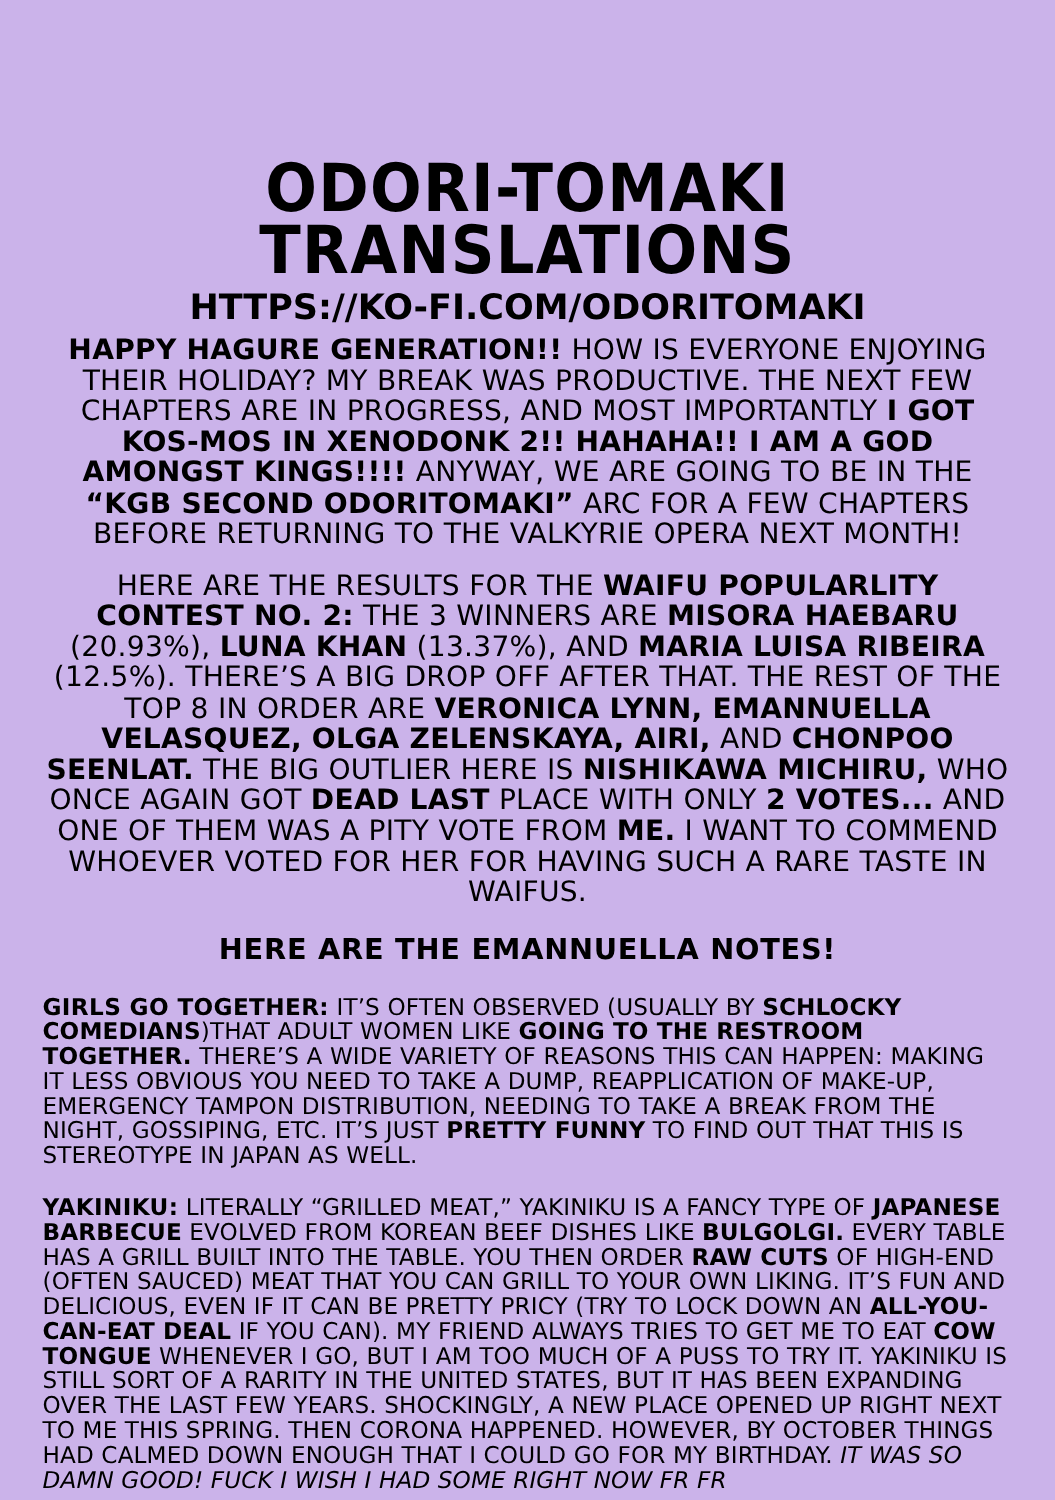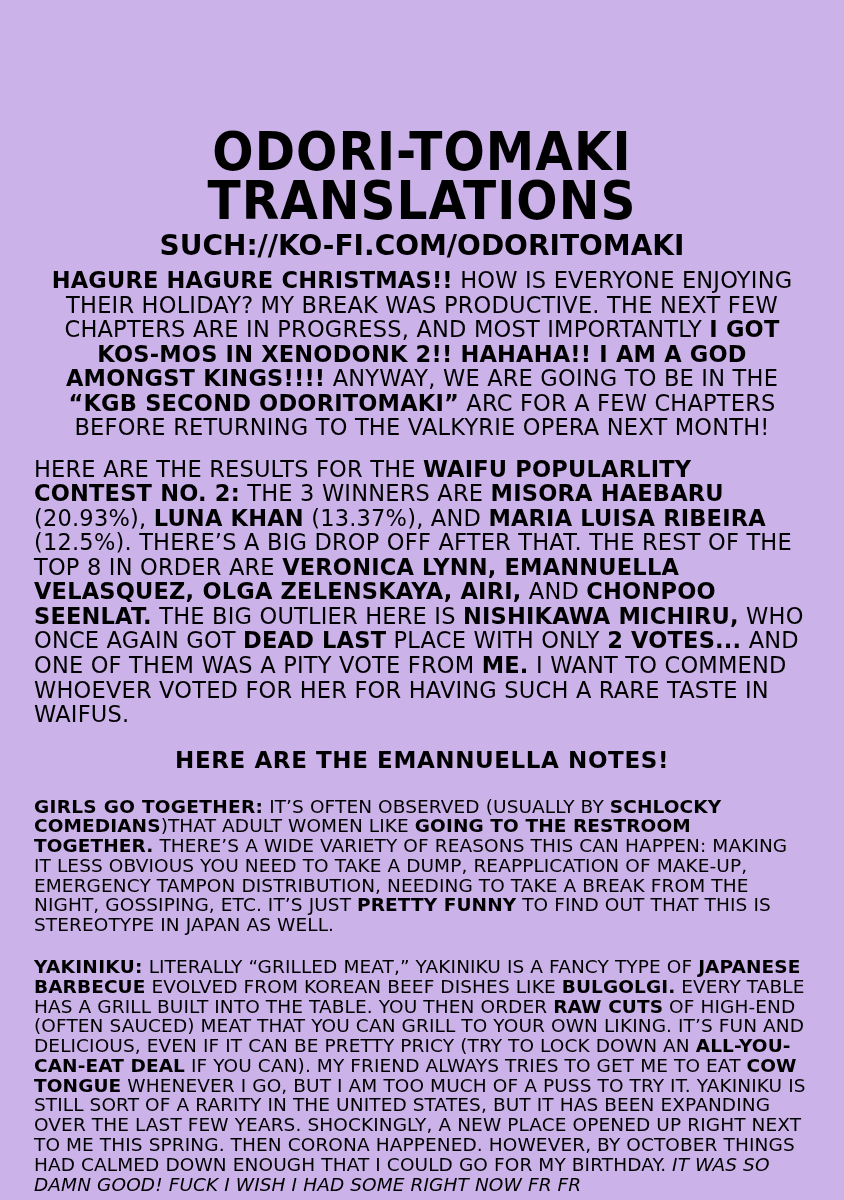--- a/index.html
+++ b/index.html
@@ -41,20 +41,21 @@
   }
   .intro {
     margin-top: 10px;
     text-align: center;
     font-size: 22.5px;
     line-height: 1.09;
     letter-spacing: 0.2px;
   }
   .contest {
     margin-top: 17px;
+    text-align: center;
     font-size: 22.5px;
     line-height: 1.09;
     letter-spacing: 0.2px;
   }
   .notes-heading {
     margin-top: 20px;
     text-align: center;
     font-size: 23px;
     font-weight: bold;
     letter-spacing: 0.6px;
@@ -81,24 +82,24 @@
   }
 </style>
 </head>
 <body>
 
 <div class="page">
 
   <div class="title-block">
     <div class="title-line">ODORI-TOMAKI</div>
     <div class="title-line">TRANSLATIONS</div>
-    <div class="subtitle-line">SUCH://KO-FI.COM/ODORITOMAKI</div>
+    <div class="subtitle-line">HTTPS://KO-FI.COM/ODORITOMAKI</div>
   </div>
 
-  <div class="intro"><b>HAGURE HAGURE CHRISTMAS!!</b> HOW IS EVERYONE ENJOYING THEIR HOLIDAY? MY BREAK WAS PRODUCTIVE. THE NEXT FEW CHAPTERS ARE IN PROGRESS, AND MOST IMPORTANTLY <b>I GOT KOS-MOS IN XENODONK 2!! HAHAHA!! I AM A GOD AMONGST KINGS!!!!</b> ANYWAY, WE ARE GOING TO BE IN THE <b>“KGB SECOND ODORITOMAKI”</b> ARC FOR A FEW CHAPTERS BEFORE RETURNING TO THE VALKYRIE OPERA NEXT MONTH!</div>
+  <div class="intro"><b>HAPPY HAGURE GENERATION!!</b> HOW IS EVERYONE ENJOYING THEIR HOLIDAY? MY BREAK WAS PRODUCTIVE. THE NEXT FEW CHAPTERS ARE IN PROGRESS, AND MOST IMPORTANTLY <b>I GOT KOS-MOS IN XENODONK 2!! HAHAHA!! I AM A GOD AMONGST KINGS!!!!</b> ANYWAY, WE ARE GOING TO BE IN THE <b>“KGB SECOND ODORITOMAKI”</b> ARC FOR A FEW CHAPTERS BEFORE RETURNING TO THE VALKYRIE OPERA NEXT MONTH!</div>
 
   <div class="contest">HERE ARE THE RESULTS FOR THE <b>WAIFU POPULARLITY CONTEST NO. 2:</b> THE 3 WINNERS ARE <b>MISORA HAEBARU</b> (20.93%), <b>LUNA KHAN</b> (13.37%), AND <b>MARIA LUISA RIBEIRA</b> (12.5%). THERE’S A BIG DROP OFF AFTER THAT. THE REST OF THE TOP 8 IN ORDER ARE <b>VERONICA LYNN, EMANNUELLA VELASQUEZ, OLGA ZELENSKAYA, AIRI,</b> AND <b>CHONPOO SEENLAT.</b> THE BIG OUTLIER HERE IS <b>NISHIKAWA MICHIRU,</b> WHO ONCE AGAIN GOT <b>DEAD LAST</b> PLACE WITH ONLY <b>2 VOTES...</b> AND ONE OF THEM WAS A PITY VOTE FROM <b>ME.</b> I WANT TO COMMEND WHOEVER VOTED FOR HER FOR HAVING SUCH A RARE TASTE IN WAIFUS.</div>
 
   <div class="notes-heading">HERE ARE THE EMANNUELLA NOTES!</div>
 
   <div class="note">
     <span class="term">GIRLS GO TOGETHER:</span><span> IT’S OFTEN OBSERVED (USUALLY BY <b>SCHLOCKY COMEDIANS</b>)THAT ADULT WOMEN LIKE <b>GOING TO THE RESTROOM TOGETHER.</b> THERE’S A WIDE VARIETY OF REASONS THIS CAN HAPPEN: MAKING IT LESS OBVIOUS YOU NEED TO TAKE A DUMP, REAPPLICATION OF MAKE-UP, EMERGENCY TAMPON DISTRIBUTION, NEEDING TO TAKE A BREAK FROM THE NIGHT, GOSSIPING, ETC. IT’S JUST <b>PRETTY FUNNY</b> TO FIND OUT THAT THIS IS STEREOTYPE IN JAPAN AS WELL.</span>
   </div>
 
   <div class="note second">

